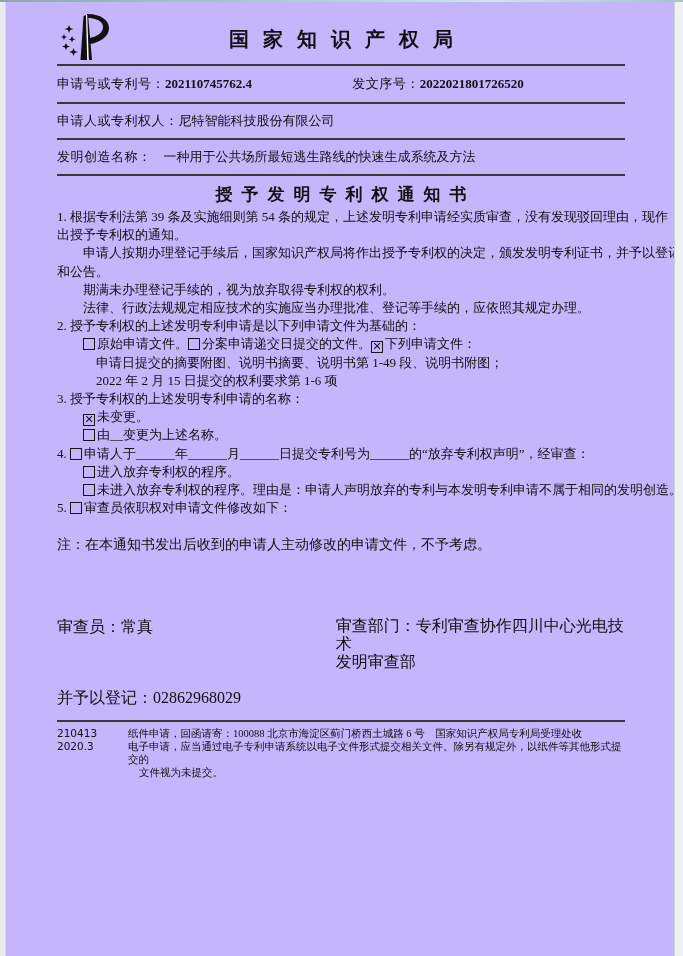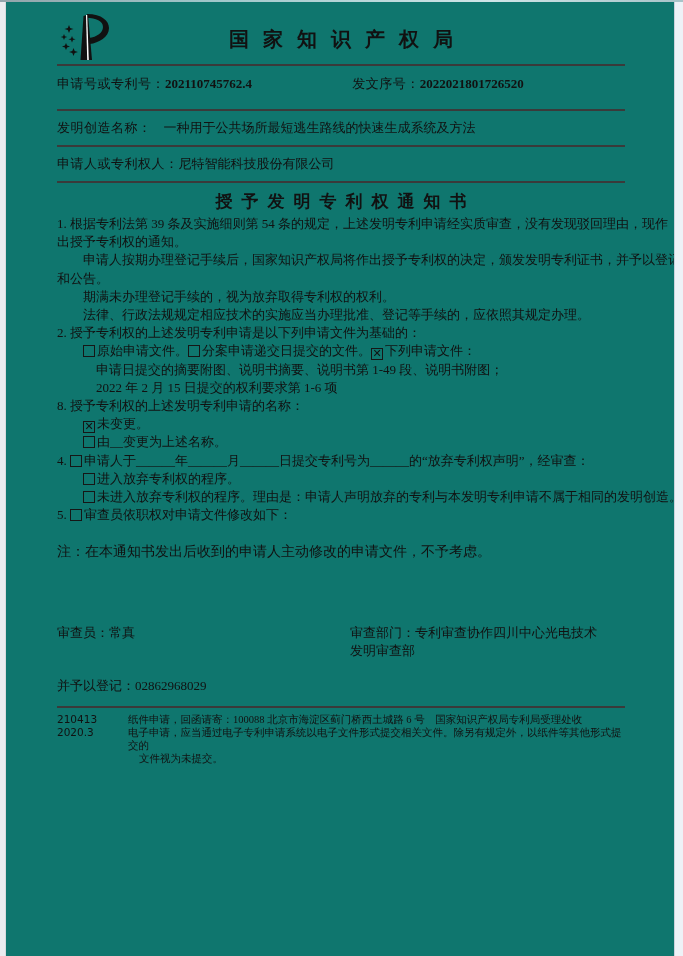--- a/index.html
+++ b/index.html
@@ -1,18 +1,18 @@
 <!DOCTYPE html>
 <html><head>
 <meta charset="utf-8">
 <style>
   html,body { margin:0; padding:0; background:#888; }
   .page {
     position:relative; width:683px; height:956px; margin:0 auto;
-    background:#0f766e; overflow:hidden;
+    background:#c4b5fd; overflow:hidden;
     font-family:"Liberation Serif","DejaVu Serif",serif;
     color:#111;
   }
   .edge-top { position:absolute; top:0; left:0; right:0; height:2px;
     background:linear-gradient(90deg,#93a5ab,#9fc6c9 30%,#cfe5e7 72%,#a8c3c8); z-index:5;}
   .edge-left { position:absolute; top:2px; left:0; bottom:0; width:5px;
     background:#eaecef; border-right:1px solid #d8dadd; z-index:5;}
   .edge-right { position:absolute; top:2px; right:0; bottom:0; width:8px;
     background:#eef2f7; border-left:1px solid #ccd2dc; z-index:5;}
   .content { position:relative; padding:0 58px 0 57px; }
@@ -33,21 +33,21 @@
     background:repeating-linear-gradient(90deg,#141414 0px,#141414 1.5px,#fff 1.5px,#fff 3px,#141414 3px,#141414 6px,#fff 6px,#fff 7px,#141414 7px,#141414 8.5px,#fff 8.5px,#fff 10px,#141414 10px,#141414 11px,#fff 11px,#fff 13.5px); }
   .bc1 { left:6px; width:160px; }
   .bc2 { left:191px; width:190px; }
   .mail-right { width:153px; border-left:2px solid #3a3a3a; padding:13px 0 0 15px; box-sizing:content-box; }
   .fdate-label { font-size:13px; }
   .fdate { margin-top:54px; font-family:"DejaVu Sans","Liberation Sans",sans-serif;
     font-weight:bold; font-size:16px; white-space:nowrap; transform:scaleX(0.94) scaleY(1.12); transform-origin:left center; }
 
   
   .meta-row { display:flex; border-bottom:2px solid #3a3a3a; font-size:13px; align-items:center; }
-  .r1 { padding:9px 0 16px 0; }
+  .r1 { padding:9px 0 9px 0; }
   .r2, .r3 { padding:8px 0 8px 0; }
   .mcell-l { width:52%; }
   .mlabel { letter-spacing:0.5px; }
   .mval { font-weight:bold; }
   .mval-n { font-weight:normal; }
 
   
   .notice-title { margin-top:7px; text-align:center; font-weight:bold; font-size:17px;
     letter-spacing:9px; text-indent:9px; font-family:Liberation Mono, monospace; height:24px; }
 
@@ -57,21 +57,21 @@
   .ind0 { padding-left:0; }
   .ind1 { padding-left:26px; }
   .ind2 { padding-left:39px; }
   .cb { display:inline-block; width:12px; height:12px; border:1px solid #161616; box-sizing:border-box;
     margin:0 2px 0 0; vertical-align:-2px; text-align:center; font-size:11px; line-height:10px;
     font-family:"DejaVu Sans",sans-serif; }
 
   .note { margin-top:19px; font-size:14px; }
 
   
-  .sig { margin-top:63px; font-size:13px; }
+  .sig { margin-top:63px; font-size:16px; }
   .sig-row { display:flex; }
   .sig-left { width:293px; }
   .sig-right div { line-height:18px; }
   .sig-phone { margin-top:17px; }
 
   
   .footer { border-top:2px solid #3a3a3a; margin-top:11px; padding-top:5px; display:flex;
     font-size:10.5px; line-height:13px; }
   .f-codes { width:71px; font-family:"DejaVu Sans","Liberation Sans",sans-serif; }
   .f-text { flex:1; }
@@ -103,43 +103,43 @@
 
 
     <div class="meta-row r1">
       <div class="mcell-l">
         <span class="mlabel">申请号或专利号：</span><span class="mval">202110745762.4</span>
       </div>
       <div>
         <span class="mlabel">发文序号：</span><span class="mval">2022021801726520</span>
       </div>
     </div>
+    <div class="meta-row r2">
+      <span class="mlabel">申请人或专利权人：</span>
+        <span class="mval-n">尼特智能科技股份有限公司</span>
+    </div>
     <div class="meta-row r3">
       <span class="mlabel">发明创造名称：</span>
         <span class="mval-n" style="margin-left:12px">一种用于公共场所最短逃生路线的快速生成系统及方法</span>
-    </div>
-    <div class="meta-row r2">
-      <span class="mlabel">申请人或专利权人：</span>
-        <span class="mval-n">尼特智能科技股份有限公司</span>
     </div>
 
     <div class="notice-title">授予发明专利权通知书</div>
 
     <div class="nbody">
         <div class="bline ind0"><span>1. 根据专利法第 39 条及实施细则第 54 条的规定，上述发明专利申请经实质审查，没有发现驳回理由，现作</span></div>
         <div class="bline ind0"><span>出授予专利权的通知。</span></div>
         <div class="bline ind1"><span>申请人按期办理登记手续后，国家知识产权局将作出授予专利权的决定，颁发发明专利证书，并予以登记</span></div>
         <div class="bline ind0"><span>和公告。</span></div>
         <div class="bline ind1"><span>期满未办理登记手续的，视为放弃取得专利权的权利。</span></div>
         <div class="bline ind1"><span>法律、行政法规规定相应技术的实施应当办理批准、登记等手续的，应依照其规定办理。</span></div>
         <div class="bline ind0"><span>2. 授予专利权的上述发明专利申请是以下列申请文件为基础的：</span></div>
         <div class="bline ind1"><span class="cb"></span><span>原始申请文件。</span><span class="cb"></span><span>分案申请递交日提交的文件。</span><span class="cb">✕</span><span>下列申请文件：</span></div>
         <div class="bline ind2"><span>申请日提交的摘要附图、说明书摘要、说明书第 1-49 段、说明书附图；</span></div>
         <div class="bline ind2"><span>2022 年 2 月 15 日提交的权利要求第 1-6 项</span></div>
-        <div class="bline ind0"><span>8. 授予专利权的上述发明专利申请的名称：</span></div>
+        <div class="bline ind0"><span>3. 授予专利权的上述发明专利申请的名称：</span></div>
         <div class="bline ind1"><span class="cb">✕</span><span>未变更。</span></div>
         <div class="bline ind1"><span class="cb"></span><span>由__变更为上述名称。</span></div>
         <div class="bline ind0"><span>4. </span><span class="cb"></span><span>申请人于______年______月______日提交专利号为______的“放弃专利权声明”，经审查：</span></div>
         <div class="bline ind1"><span class="cb"></span><span>进入放弃专利权的程序。</span></div>
         <div class="bline ind1"><span class="cb"></span><span>未进入放弃专利权的程序。理由是：申请人声明放弃的专利与本发明专利申请不属于相同的发明创造。</span></div>
         <div class="bline ind0"><span>5. </span><span class="cb"></span><span>审查员依职权对申请文件修改如下：</span></div>
       </div>
 
     <div class="note">注：在本通知书发出后收到的申请人主动修改的申请文件，不予考虑。</div>
 

